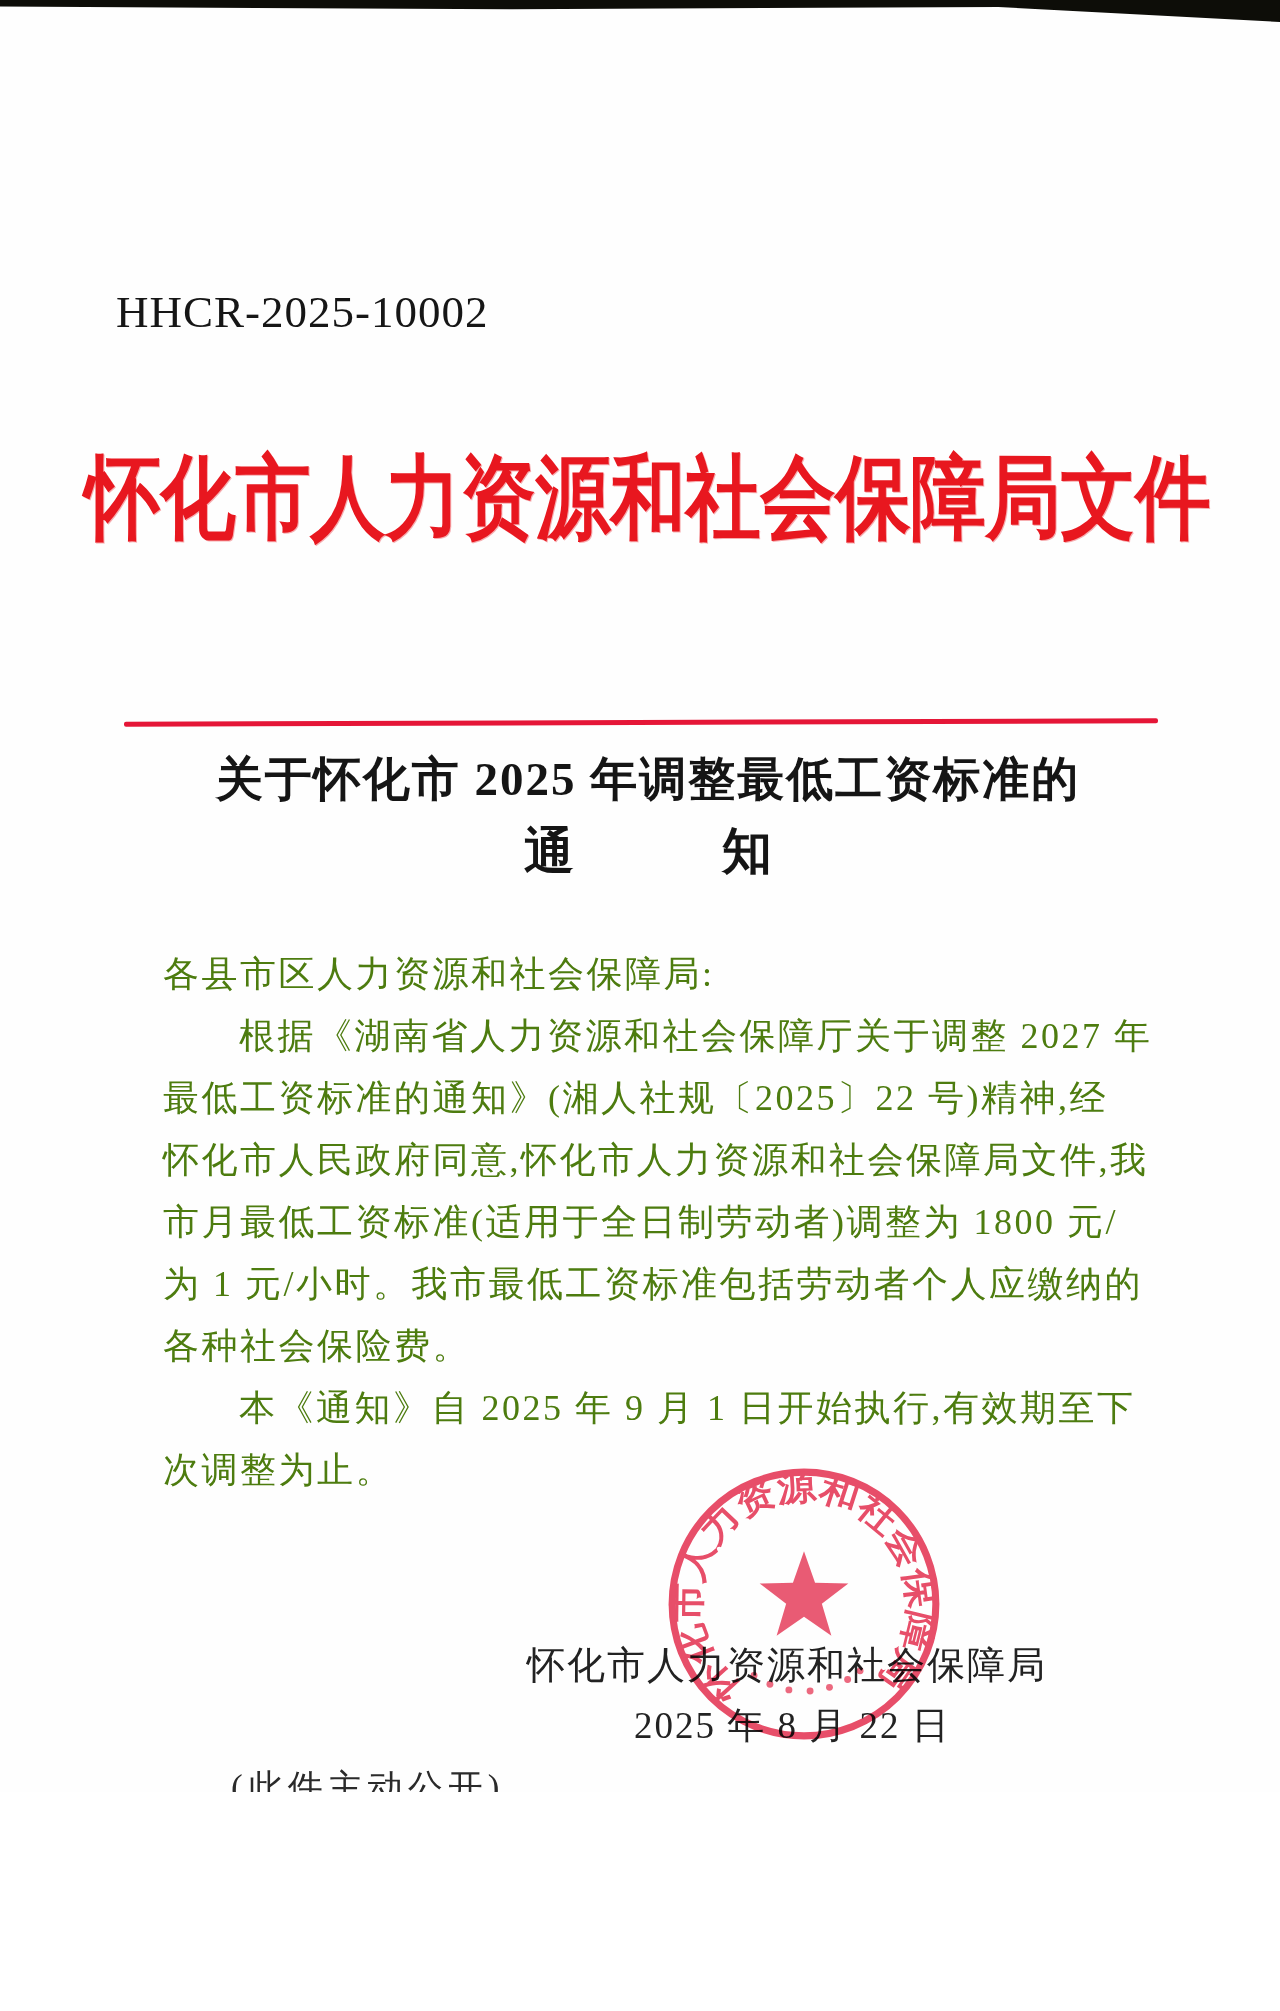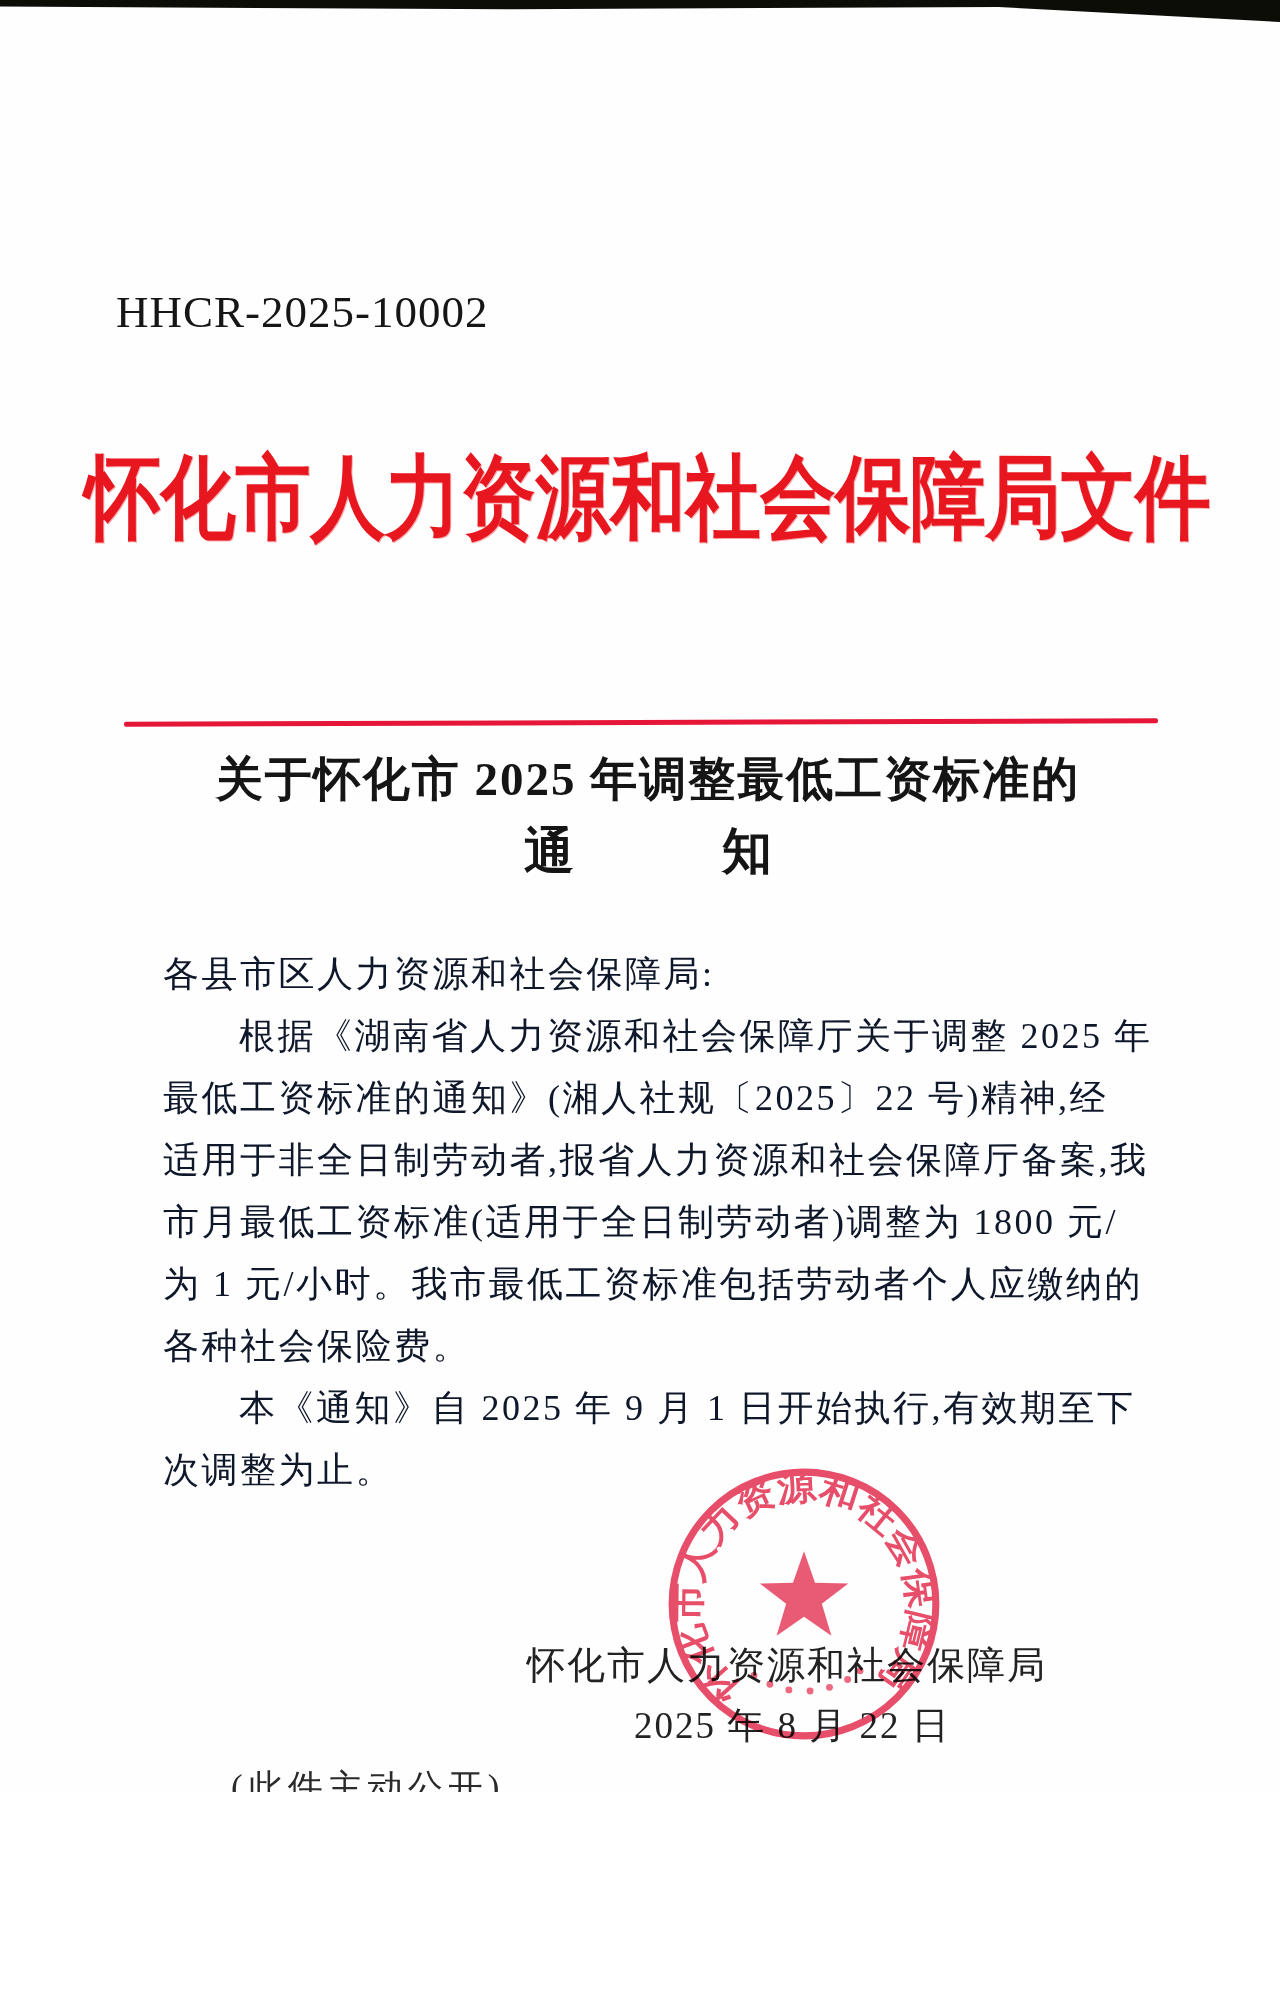--- a/index.html
+++ b/index.html
@@ -83,21 +83,21 @@
     font-weight: bold;
     color: #151515;
   }
   .body-block {
     position: absolute;
     top: 943px; left: 163px;
     width: 1000px;
     font-size: 36px;
     line-height: 62px;
     letter-spacing: 2.5px;
-    color: #0f172a;
+    color: #4d7c0f;
   }
   .body-line { white-space: nowrap; }
   .body-line.indent { padding-left: 76px; }
   .signature-org {
     position: absolute;
     left: 527px; top: 1640px;
     font-size: 38px;
     letter-spacing: 2px;
     color: #222222;
     white-space: nowrap;
@@ -153,23 +153,23 @@
 
   <div class="doc-title-1">关于怀化市 2025 年调整最低工资标准的</div>
 
   <div class="doc-title-2">
     <span>通</span>
     <span>知</span>
   </div>
 
   <div class="body-block" id="body-lines">
       <div class="body-line">各县市区人力资源和社会保障局:</div>
-      <div class="body-line indent">根据《湖南省人力资源和社会保障厅关于调整 2025 年</div>
+      <div class="body-line indent">根据《湖南省人力资源和社会保障厅关于调整 2027 年</div>
       <div class="body-line">最低工资标准的通知》(湘人社规〔2025〕22 号)精神,经</div>
-      <div class="body-line">适用于非全日制劳动者,报省人力资源和社会保障厅备案,我</div>
+      <div class="body-line">怀化市人民政府同意,怀化市人力资源和社会保障局文件,我</div>
       <div class="body-line">市月最低工资标准(适用于全日制劳动者)调整为 1800 元/</div>
       <div class="body-line">为 1 元/小时。我市最低工资标准包括劳动者个人应缴纳的</div>
       <div class="body-line">各种社会保险费。</div>
       <div class="body-line indent">本《通知》自 2025 年 9 月 1 日开始执行,有效期至下</div>
       <div class="body-line">次调整为止。</div>
     </div>
 
   <div class="signature-org">怀化市人力资源和社会保障局</div>
   <div class="signature-date">2025 年 8 月 22 日</div>
 

